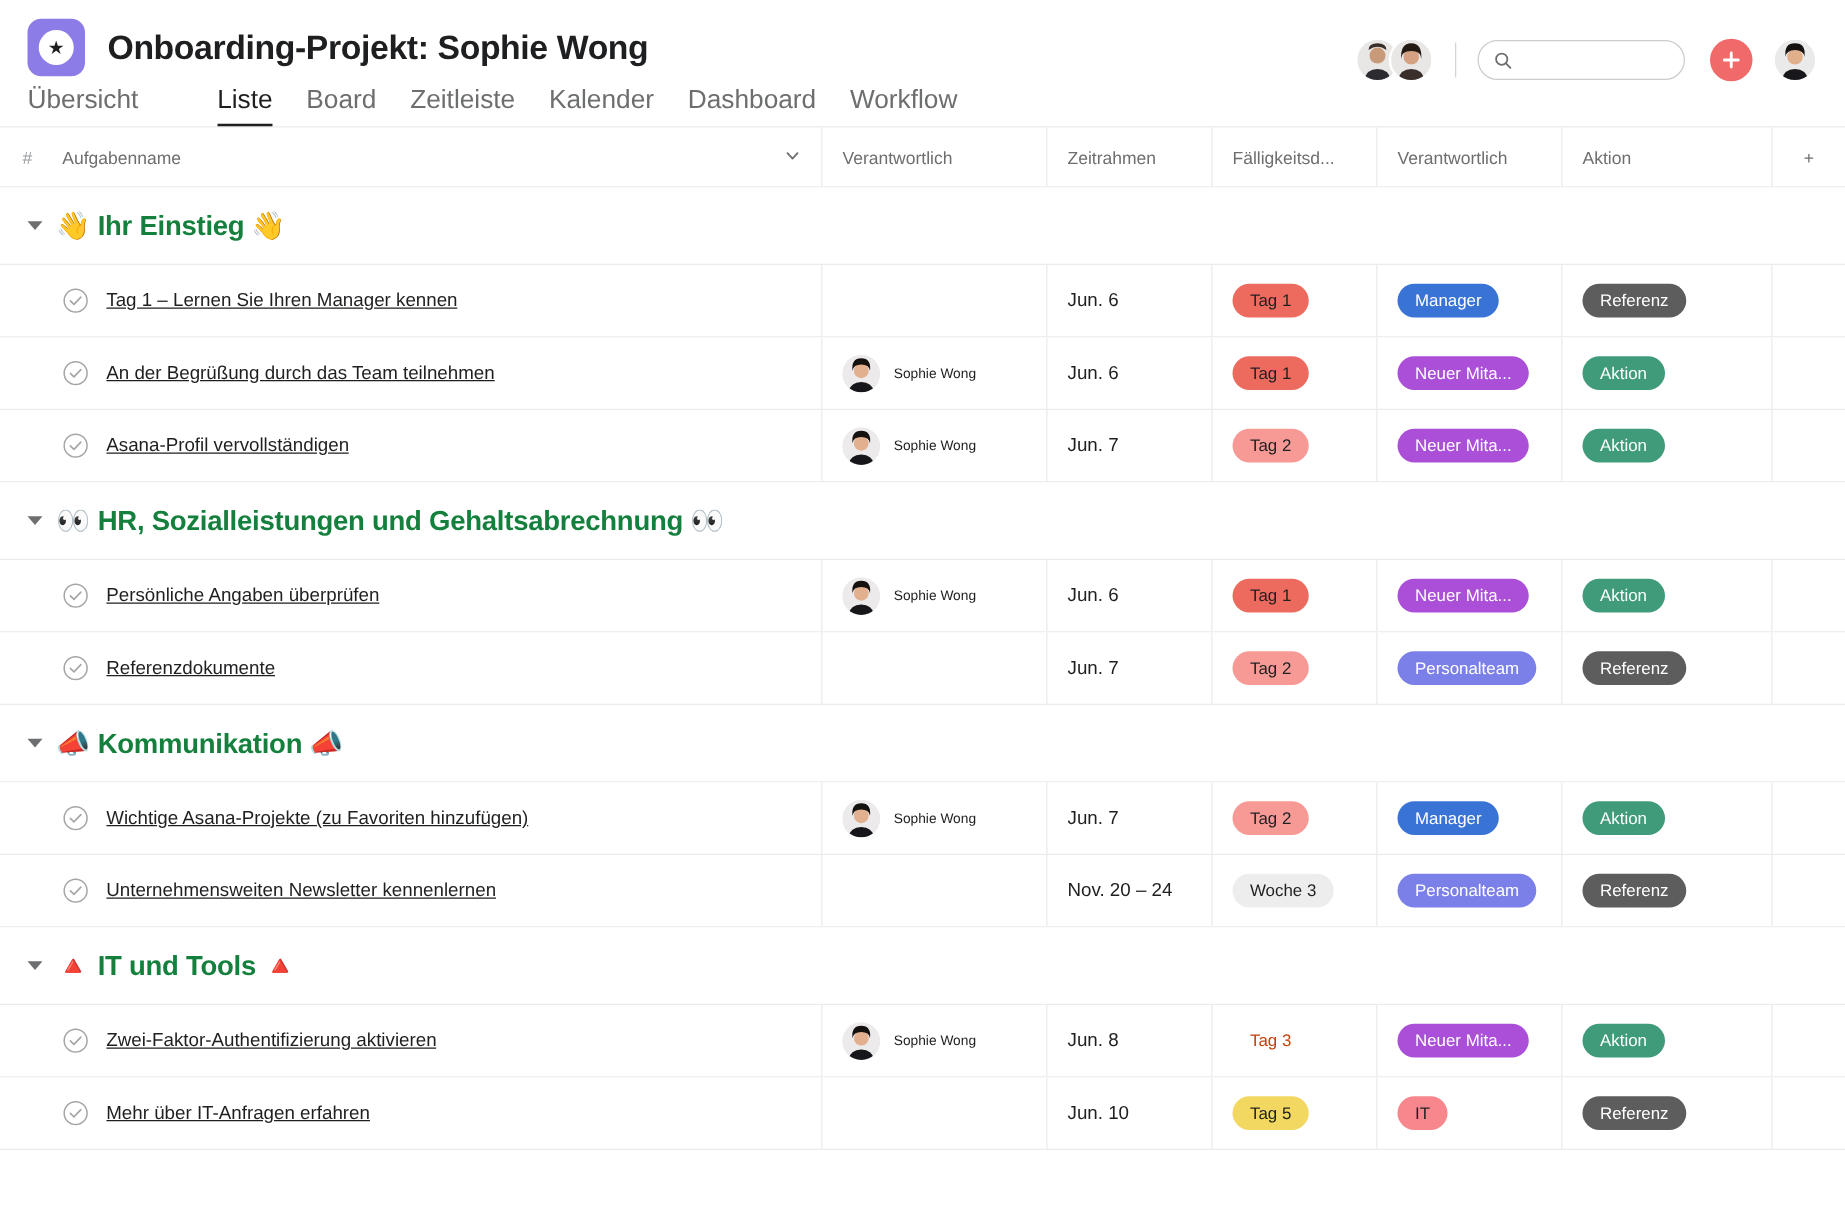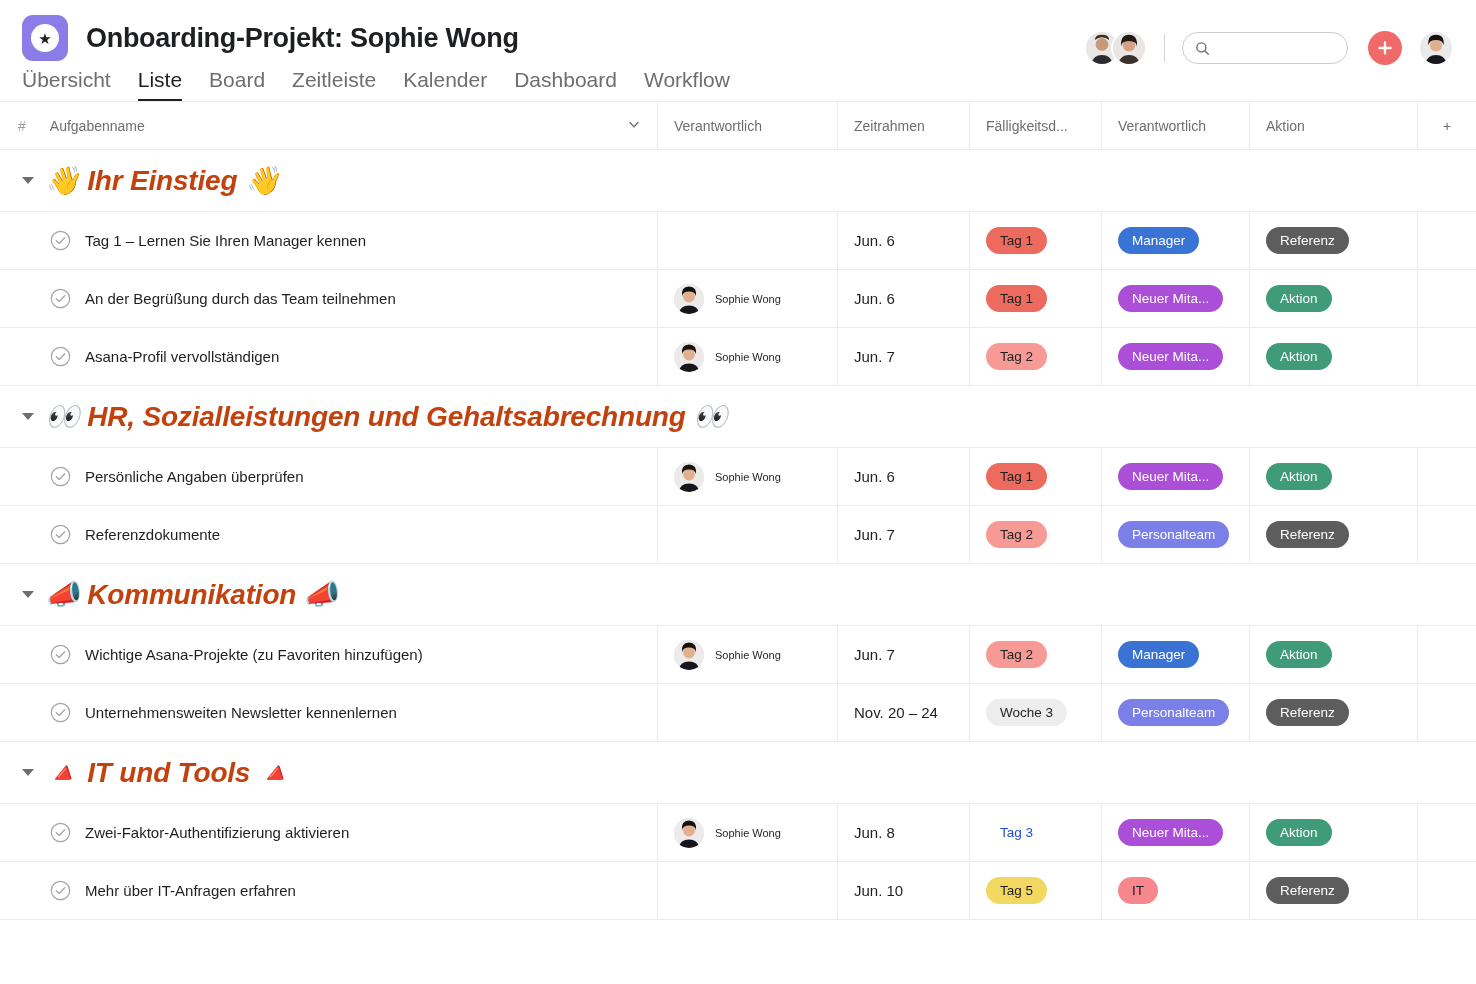--- a/index.html
+++ b/index.html
@@ -73,20 +73,21 @@
     padding-bottom: 9px;
     cursor: pointer;
     white-space: nowrap;
     border-bottom: 2px solid transparent;
     line-height: 1;
   }
   .tab.active {
     color: #1e1f21;
     font-weight: 500;
     border-bottom-color: #1e1f21;
+    margin-left: 36px;
   }
 
   
   .header-right {
     position: absolute;
     right: 22px;
     top: 30px;
     display: flex;
     align-items: center;
   }
@@ -212,45 +213,44 @@
   .tri {
     width: 0; height: 0;
     border-left: 6px solid transparent;
     border-right: 6px solid transparent;
     border-top: 7px solid #6d6e6f;
     margin-right: 11px;
     cursor: pointer;
     flex: 0 0 auto;
   }
   .section-title {
-    font-size: 28px;
+    font-size: 22px;
     font-weight: 700;
-    color: #c2410c;
+    color: #15803d;
     letter-spacing: -0.2px;
     white-space: nowrap;
-    font-style: italic;
   }
 
   
   .task-row {
     height: 58px;
     border-bottom: 1px solid #edeae9;
     background: #fff;
   }
   .task-row .cell {
     display: flex;
     align-items: center;
     padding: 0 16px;
     border-right: 1px solid #edeae9;
     font-size: 15px;
     color: #1e1f21;
   }
   .task-row .c-plus { border-right: none; }
 
-  .task-name-cell { padding-left: 50px !important; }
+  .task-name-cell { padding-left: 50px !important; text-decoration: underline; }
 
   .check {
     width: 21px;
     height: 21px;
     flex: 0 0 auto;
     margin-right: 14px;
     cursor: pointer;
   }
 
   .task-label { white-space: nowrap; overflow: hidden; text-overflow: ellipsis; }
@@ -625,21 +625,21 @@
                 <path d="M4.5 30 q1.8 -8.4 10.5 -8.4 q8.7 0 10.5 8.4Z" fill="#17171b"></path>
               </svg>
             </span>
             <span class="assignee-name">Sophie Wong</span>
           </span>
         </div>
         <div class="cell c-due">
           <span class="due">Jun. 8</span>
         </div>
         <div class="cell c-tf">
-          <span class="pill" style="background:#eba champion;color:#1d4ed8;text-align:center;">Tag 3</span>
+          <span class="pill" style="background:#eba champion;color:#c2410c;text-align:center;">Tag 3</span>
         </div>
         <div class="cell c-resp">
           <span class="pill" style="background:#ab4ed8;color:#ffffff;">Neuer Mita...</span>
         </div>
         <div class="cell c-act">
           <span class="pill" style="background:#3f9b7a;color:#ffffff;">Aktion</span>
         </div>
         <div class="cell c-plus"></div>
       </div>
       <div class="row task-row">

